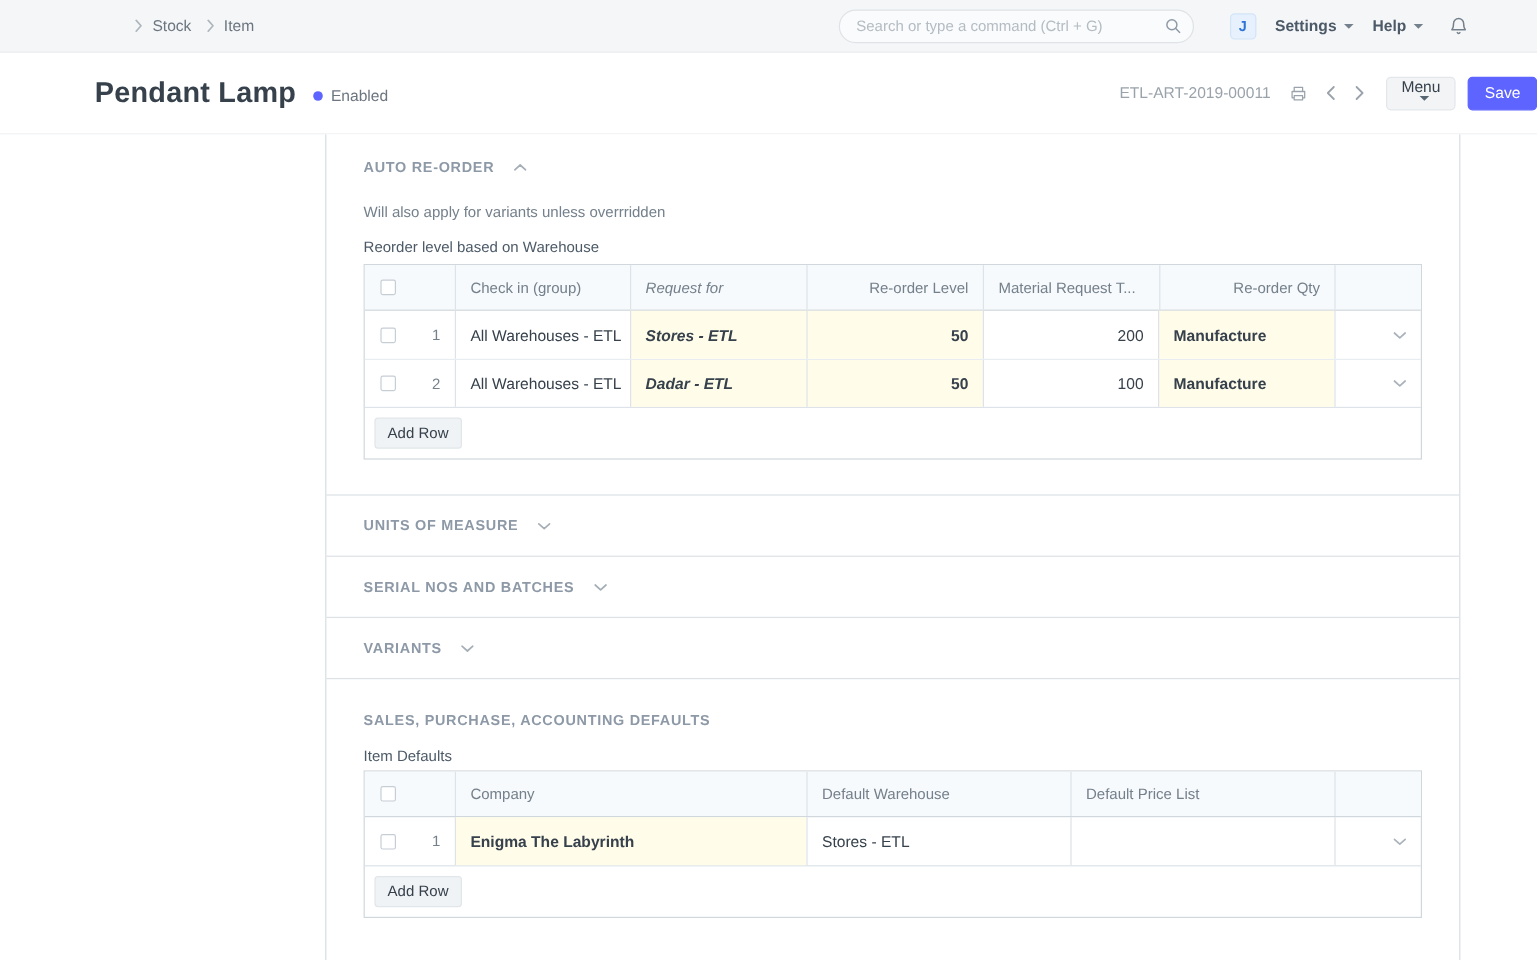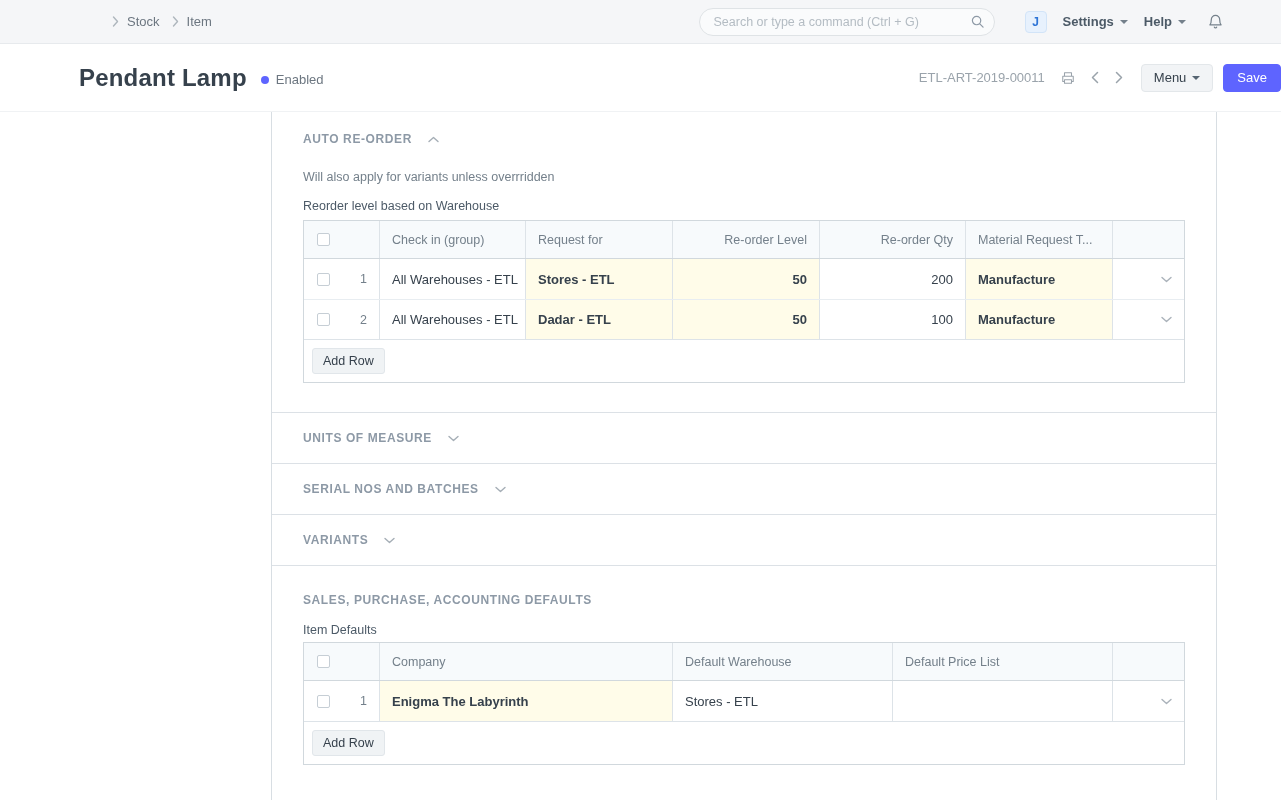--- a/index.html
+++ b/index.html
@@ -47,21 +47,21 @@
   }
   .page-title { font-size:24px; font-weight:700; color:#36414c; letter-spacing:.2px; }
   .indicator { display:flex; align-items:center; margin-left:14px; margin-top:4px; }
   .dot { width:8px; height:8px; border-radius:50%; background:#5e64ff; }
   .status-text { margin-left:7px; color:#6c7680; font-size:13px; font-weight:500; }
   .head-right { margin-left:auto; display:flex; align-items:center; }
   .doc-id { color:#9aa3ab; font-size:13px; }
   .icon-btn { color:#9aa3ab; margin-left:16px; display:flex; align-items:center; cursor:pointer; }
   .btn { border-radius:4px; font-size:13px; height:28px; display:flex; align-items:center;
     cursor:pointer; font-family:"Liberation Sans", sans-serif; }
-  .btn-default { background:#f2f4f6; border:1px solid #e3e7ea; color:#36414c; padding:0 12px; margin-left:18px; }
+  .btn-default { background:#f2f4f6; border:1px solid #e3e7ea; color:#36414c; padding:0 12px; margin-left:18px;flex-direction:column; }
   .btn-default .caret { border-top-color:#566572; }
   .btn-primary { background:#5e64ff; border:1px solid #5e64ff; color:#fff; padding:0 13px; margin-left:10px; font-weight:500; }
 
   
   .content-col {
     margin-left:271px; width:946px; height:688px;
     border-left:1px solid #d8dee3; border-right:1px solid #d8dee3; background:#fff;
   }
   .section-auto { padding:20px 31px 29px; border-bottom:1px solid #dce1e6; }
   .sec-head { display:flex; align-items:center; cursor:pointer; }
@@ -83,21 +83,21 @@
   .g-row { display:flex; }
   .g-header { background:#f7fafc; height:38px; border-bottom:1px solid #d1d8dd; }
   .g-header .cell { color:#74808b; font-weight:500; font-size:12.5px; }
   .g-data { height:40px; }
   .g-data + .g-data { border-top:1px solid #e8edf1; }
   .cell { display:flex; align-items:center; padding:0 12px; overflow:hidden; white-space:nowrap; }
   .cell + .cell { border-left:1px solid #dde3e8; }
   .cell.num { justify-content:flex-end; }
   .cell.editable { background:#fffce9; font-weight:700; color:#36414c; }
   .cell-sel { width:75px; justify-content:space-between; padding:0 12px 0 13px; }
-  .g1 .c1 { width:146px; } .g1 .c2 { width:147px; } .g1 .c3 { width:147px;text-align:center; }
+  .g1 .c1 { width:146px; } .g1 .c2 { width:147px;font-style:italic; } .g1 .c3 { width:147px;text-align:center; }
   .g1 .c4 { width:146px; } .g1 .c5 { width:147px; }
   .g2 .c1 { width:293px; } .g2 .c2 { width:220px; } .g2 .c3 { width:220px; }
   .cell-edit { flex:1; justify-content:flex-end; color:#aab2ba; cursor:pointer; }
   .checkbox { width:13px; height:13px; border:1px solid #c6ced5; border-radius:2px; background:#fff; cursor:pointer; flex:0 0 auto; }
   .row-idx { color:#74808b; font-size:12.5px; }
   .g-footer { border-top:1px solid #dde3e8; padding:8px; }
   .btn-add { background:#f0f3f5; border:1px solid #e1e6ea; border-radius:3px; color:#36414c;
     font-size:12.5px; padding:5px 10px; cursor:pointer; font-family:"Liberation Sans", sans-serif; }
   .ellip { text-overflow:ellipsis; }
 </style>
@@ -195,22 +195,22 @@
     <div class="grid-label">Reorder level based on Warehouse</div>
 
     <div class="grid g1">
       <div class="g-row g-header">
         <div class="cell cell-sel">
           <span class="checkbox"></span>
         </div>
         <div class="cell c1 ellip">Check in (group)</div>
         <div class="cell c2 ellip">Request for</div>
         <div class="cell c3 num ellip">Re-order Level</div>
+        <div class="cell c5 ellip">Material Request T...</div>
         <div class="cell c4 num ellip">Re-order Qty</div>
-        <div class="cell c5 ellip">Material Request T...</div>
         <div class="cell cell-edit"></div>
       </div>
 
       <div class="g-row g-data">
         <div class="cell cell-sel">
           <span class="checkbox"></span>
           <span class="row-idx">1</span>
         </div>
         <div class="cell c1 ellip">All Warehouses - ETL</div>
         <div class="cell c2 editable ellip">Stores - ETL</div>

